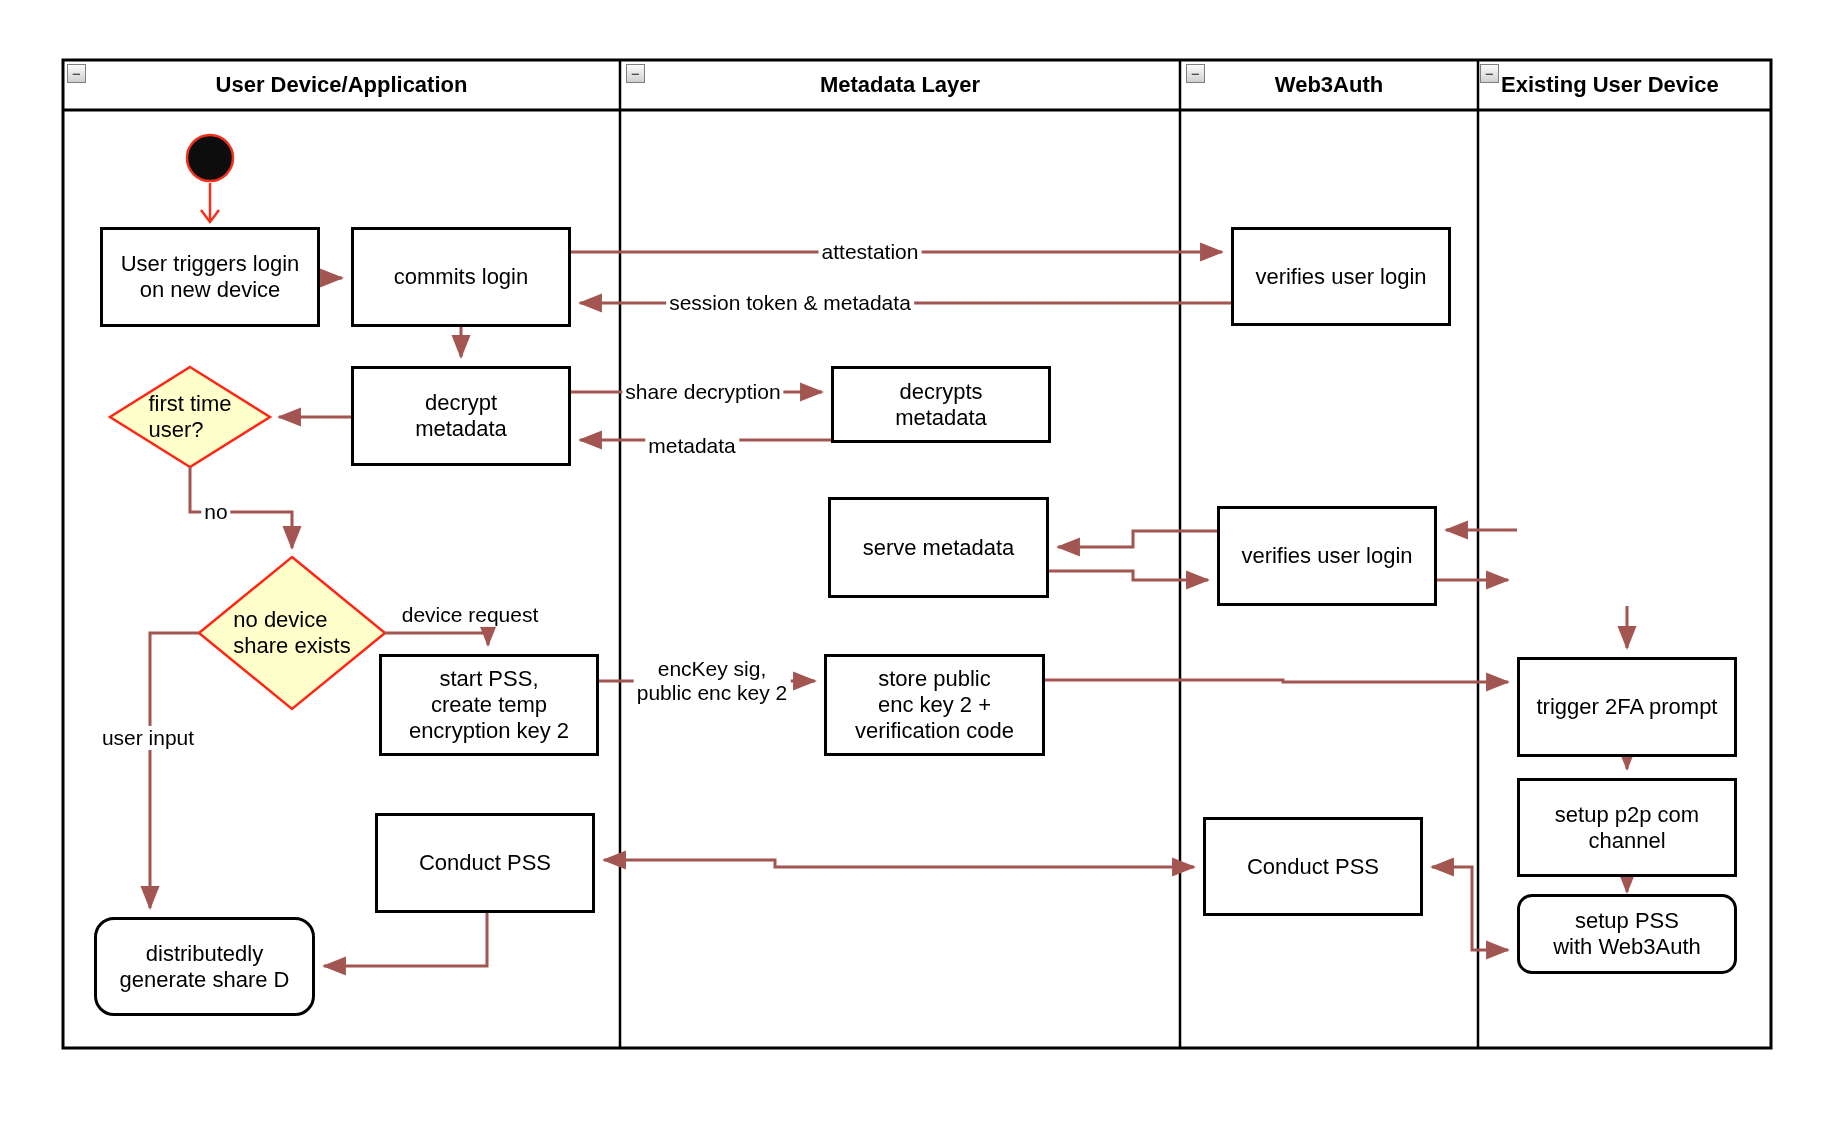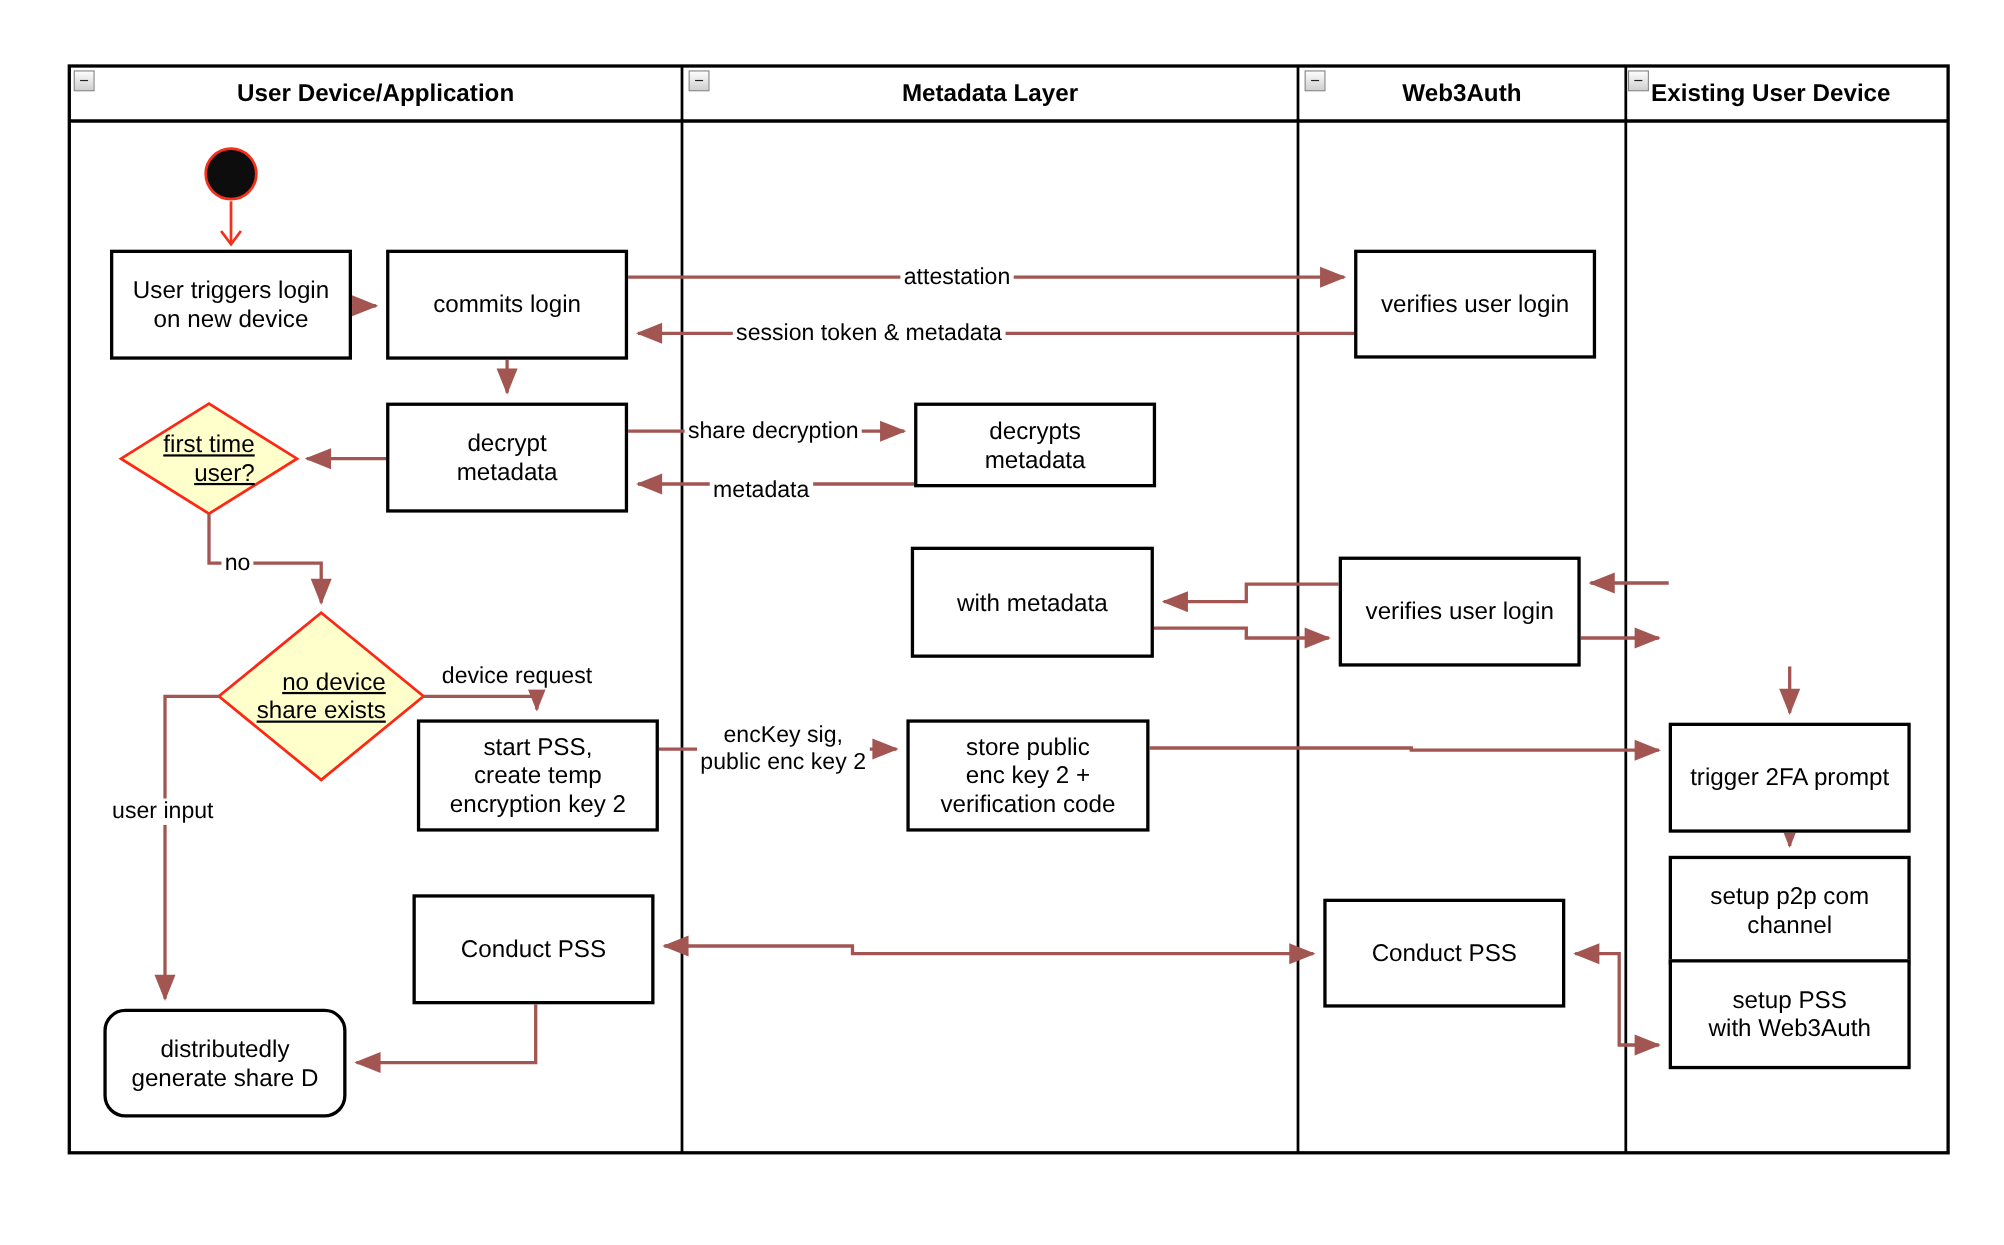--- a/index.html
+++ b/index.html
@@ -31,21 +31,21 @@
   }
   .node{
     position:absolute;z-index:2;box-sizing:border-box;
     background:var(--color-shape-fill);
     border:3px solid var(--color-shape-border);
     display:flex;align-items:center;justify-content:center;text-align:center;
     font-size:22px;line-height:1.18;white-space:pre-line;
   }
   .dlabel{
     position:absolute;z-index:3;transform:translate(-50%,-50%);
-    text-align:right;font-size:22px;line-height:1.18;white-space:pre-line;text-decoration:underline;
+    text-align:left;font-size:22px;line-height:1.18;white-space:pre-line;
   }
   .elabel{
     position:absolute;z-index:3;transform:translate(-50%,-50%);
     background:#ffffff;padding:0 3px;
     text-align:center;font-size:21px;line-height:1.15;white-space:pre-line;
   }
 </style>
 </head>
 <body>
 
@@ -127,33 +127,33 @@
 metadata</div>
   <div class="node" style="left:379px;top:654px;width:220px;height:102px;">start PSS,
 create temp
 encryption key 2</div>
   <div class="node" style="left:375px;top:813px;width:220px;height:100px;">Conduct PSS</div>
   <div class="node" style="left:94px;top:917px;width:221px;height:99px;border-radius:20px;">distributedly
 generate share D</div>
 
   <div class="node" style="left:831px;top:366px;width:220px;height:77px;">decrypts
 metadata</div>
-  <div class="node" style="left:828px;top:497px;width:221px;height:101px;">with metadata</div>
+  <div class="node" style="left:828px;top:497px;width:221px;height:101px;">serve metadata</div>
   <div class="node" style="left:824px;top:654px;width:221px;height:102px;">store public
 enc key 2 +
 verification code</div>
 
   <div class="node" style="left:1231px;top:227px;width:220px;height:99px;">verifies user login</div>
   <div class="node" style="left:1217px;top:506px;width:220px;height:100px;">verifies user login</div>
   <div class="node" style="left:1203px;top:817px;width:220px;height:99px;">Conduct PSS</div>
 
   <div class="node" style="left:1517px;top:657px;width:220px;height:100px;text-align:center;">trigger 2FA prompt</div>
   <div class="node" style="left:1517px;top:778px;width:220px;height:99px;">setup p2p com
 channel</div>
-  <div class="node" style="left:1517px;top:872px;width:220px;height:100px;">setup PSS
+  <div class="node" style="left:1517px;top:894px;width:220px;height:80px;border-radius:15px;">setup PSS
 with Web3Auth</div>
 
   <div class="dlabel" style="left:190px;top:417px;">first time
 user?</div>
   <div class="dlabel" style="left:292px;top:633px;">no device
 share exists</div>
 
   <div class="elabel" style="left:870px;top:252px;">attestation</div>
   <div class="elabel" style="left:790px;top:303px;">session token &amp; metadata</div>
   <div class="elabel" style="left:703px;top:392px;">share decryption</div>

